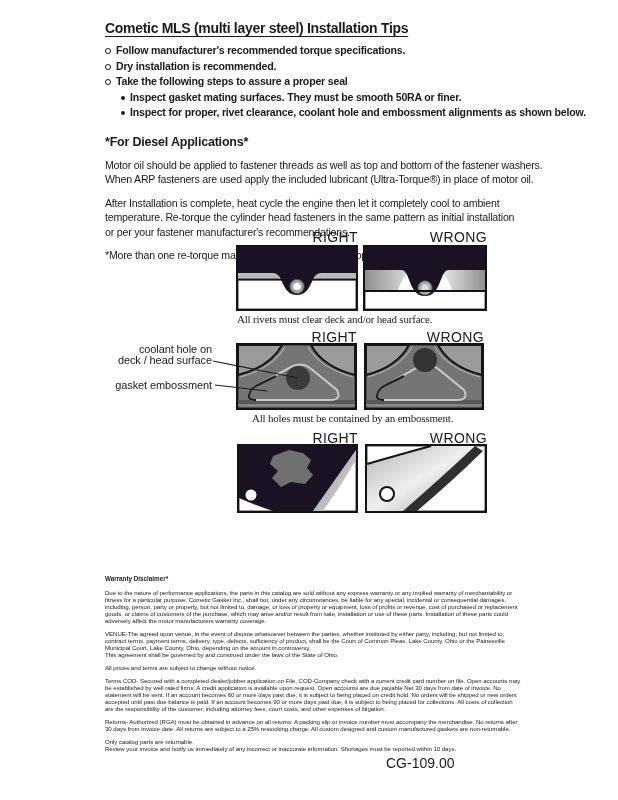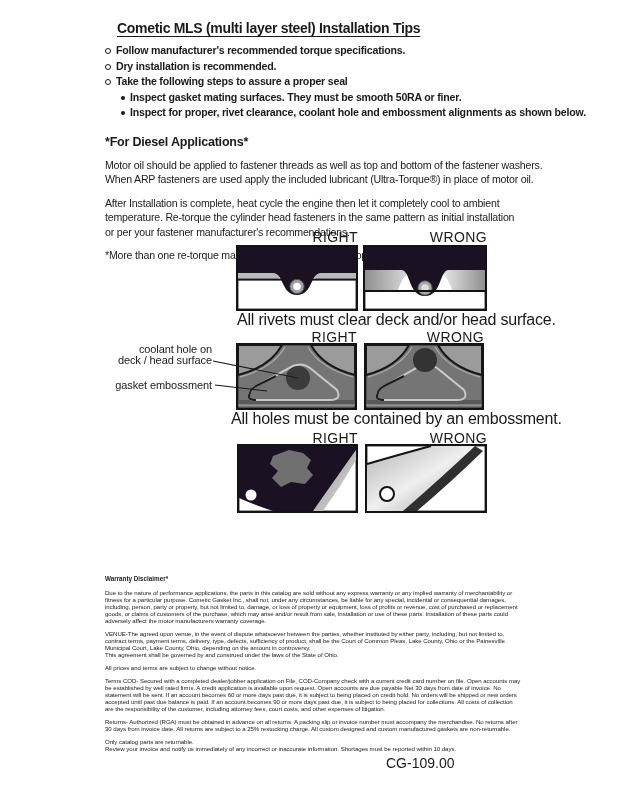--- a/index.html
+++ b/index.html
@@ -3,37 +3,37 @@
 <meta charset="utf-8">
 <style>
   html,body { margin:0; padding:0; background:#ffffff; }
   .sheet {
     position:relative; width:618px; height:800px; background:#ffffff;
     font-family:"Liberation Sans", sans-serif; color:#1a1a1a; overflow:hidden;
   }
   
   .content { position:absolute; left:105px; top:20px; width:505px; }
   .title {
-    margin:0 0 7px 12px; font-size:14px; font-weight:bold; letter-spacing:-0.3px;
+    margin:0 0 7px 0; font-size:14px; font-weight:bold; letter-spacing:-0.3px;
     text-decoration:underline; text-underline-offset:3px;
   }
   .tips { margin:0; padding:0; list-style:none; font-size:10.6px; letter-spacing:-0.2px; }
   .tips li { position:relative; padding-left:11px; line-height:15.5px;font-weight:bold; }
   .tips li.sub { margin-left:14px; }
   .b-ring { position:absolute; left:0; top:5px; width:4px; height:4px;
             border:1px solid #1a1a1a; border-radius:50%; }
   .b-dot  { position:absolute; left:2px; top:6px; width:4px; height:4px;
             background:#1a1a1a; border-radius:50%; }
   .diesel-h { margin:14px 0 2px 0; font-size:12.5px; font-weight:bold; letter-spacing:-0.2px; }
   .body-p { margin:9px 0 0 0; font-size:10.6px; line-height:14.6px; letter-spacing:-0.2px;
             white-space:pre-line; }
   
   .abs { position:absolute; }
   .rw-label { font-size:14px; letter-spacing:0.4px; text-align:right; }
-  .caption  { font-size:16px; letter-spacing:-0.2px; white-space:pre-line; line-height:11.5px; }
+  .caption  { font-size:11px; letter-spacing:-0.2px; white-space:pre-line; line-height:11.5px;font-family:Liberation Serif, serif; }
   .side-label { font-size:11px; line-height:11px; text-align:right; white-space:pre-line;
                 letter-spacing:-0.1px; }
   svg { display:block; }
   
   .warranty { position:absolute; left:105px; top:575px; width:460px; }
   .warranty h3 { margin:0 0 7px 0; font-size:6.3px; font-weight:bold; }
   .warranty p  { margin:0 0 6px 0; font-size:6.1px; line-height:7px; letter-spacing:-0.05px;
                  white-space:pre-line; }
   .page-num { position:absolute; left:386px; top:755px; font-size:14px; letter-spacing:0; }
 </style>
@@ -127,21 +127,21 @@
     <path d="M14,50 Q10,57 20,57 L93,57 Q105,57 100,47 L73,25 Q65,19 56,23 L22,42 Q14,46 14,50 Z" fill="none" stroke="#c9c9c9" stroke-width="2"></path>
     <path d="M40,33 L22,42 Q14,46 14,50 Q10,57 20,57" fill="none" stroke="#1d1d1d" stroke-width="2"></path>
     <circle cx="61" cy="17" r="12" fill="#333333"></circle>
   </svg>
 
   <svg class="abs" style="left:205px; top:352px; pointer-events:none;" width="100" height="45" viewBox="0 0 100 45">
     <line x1="8" y1="9" x2="93" y2="26" stroke="#1a1a1a" stroke-width="1.1"></line>
     <line x1="10" y1="33" x2="62" y2="39" stroke="#1a1a1a" stroke-width="1.1"></line>
   </svg>
 
-  <div class="abs caption" style="left:231px; top:413px;text-align:right;">All holes must be contained by an embossment.</div>
+  <div class="abs caption" style="left:252px; top:413px;text-align:right;">All holes must be contained by an embossment.</div>
 
   <div class="abs rw-label" style="left:237px; top:430px; width:121px;">RIGHT</div>
   <div class="abs rw-label" style="left:365px; top:430px; width:122px;">WRONG</div>
 
   <svg class="abs" style="left:237px; top:444px;" width="121" height="69" viewBox="0 0 121 69">
     <defs>
       <linearGradient id="sliverG" x1="0" y1="0" x2="1" y2="1">
         <stop offset="0" stop-color="#8f8f8f"></stop>
           <stop offset="1" stop-color="#e3e3e3"></stop>
       </linearGradient>

